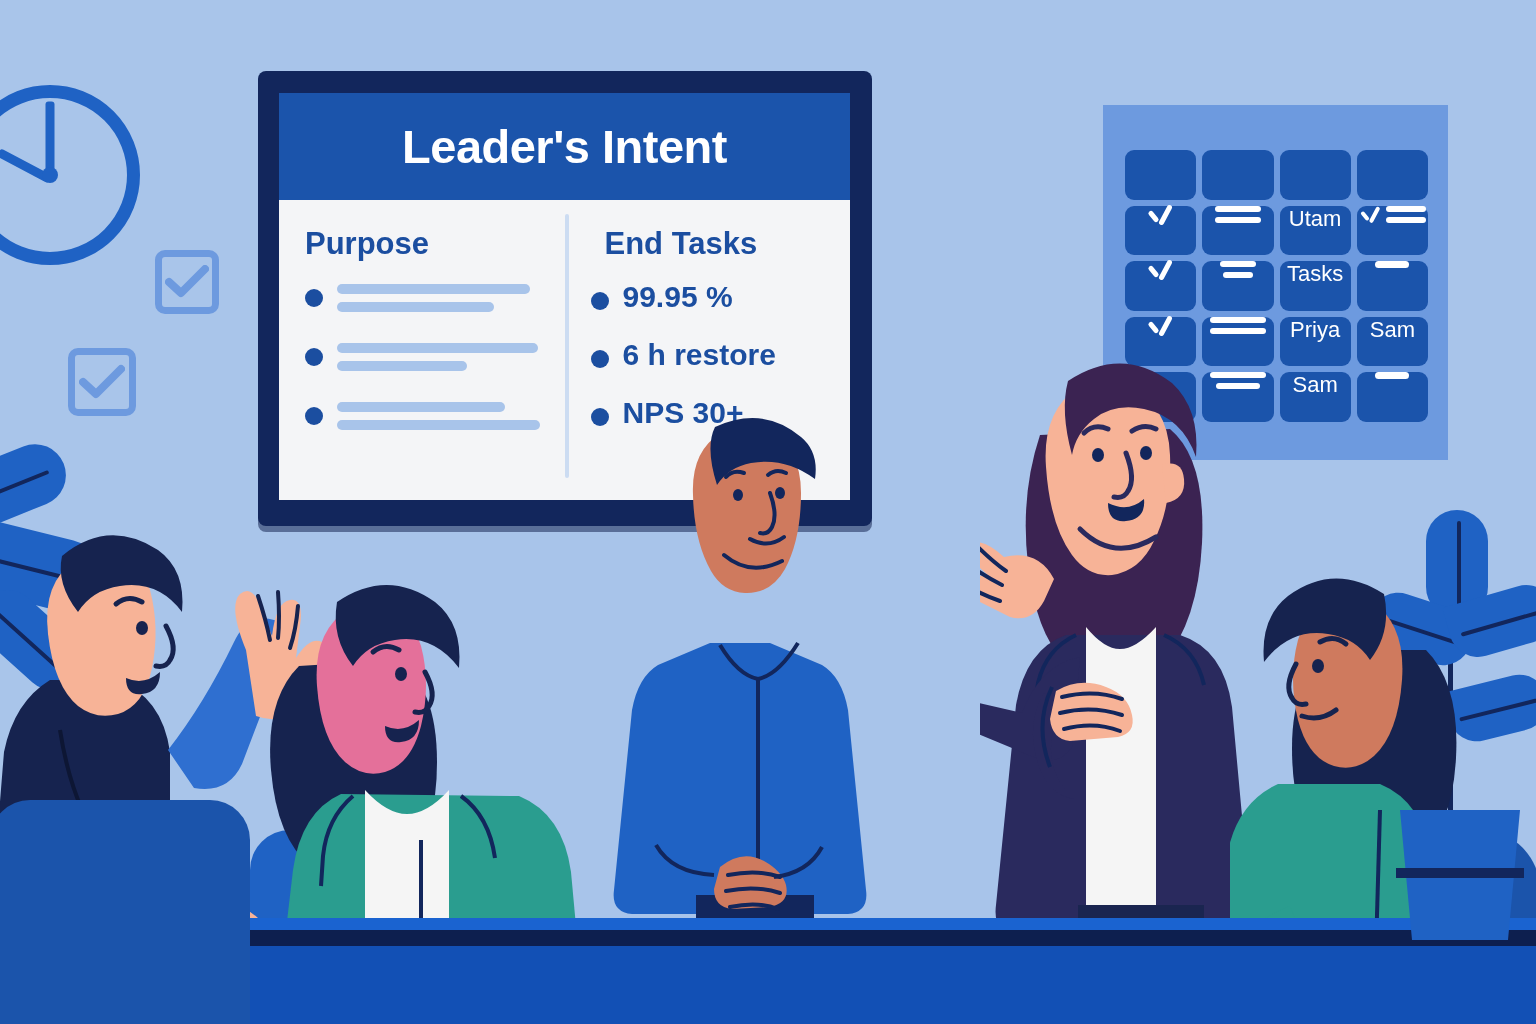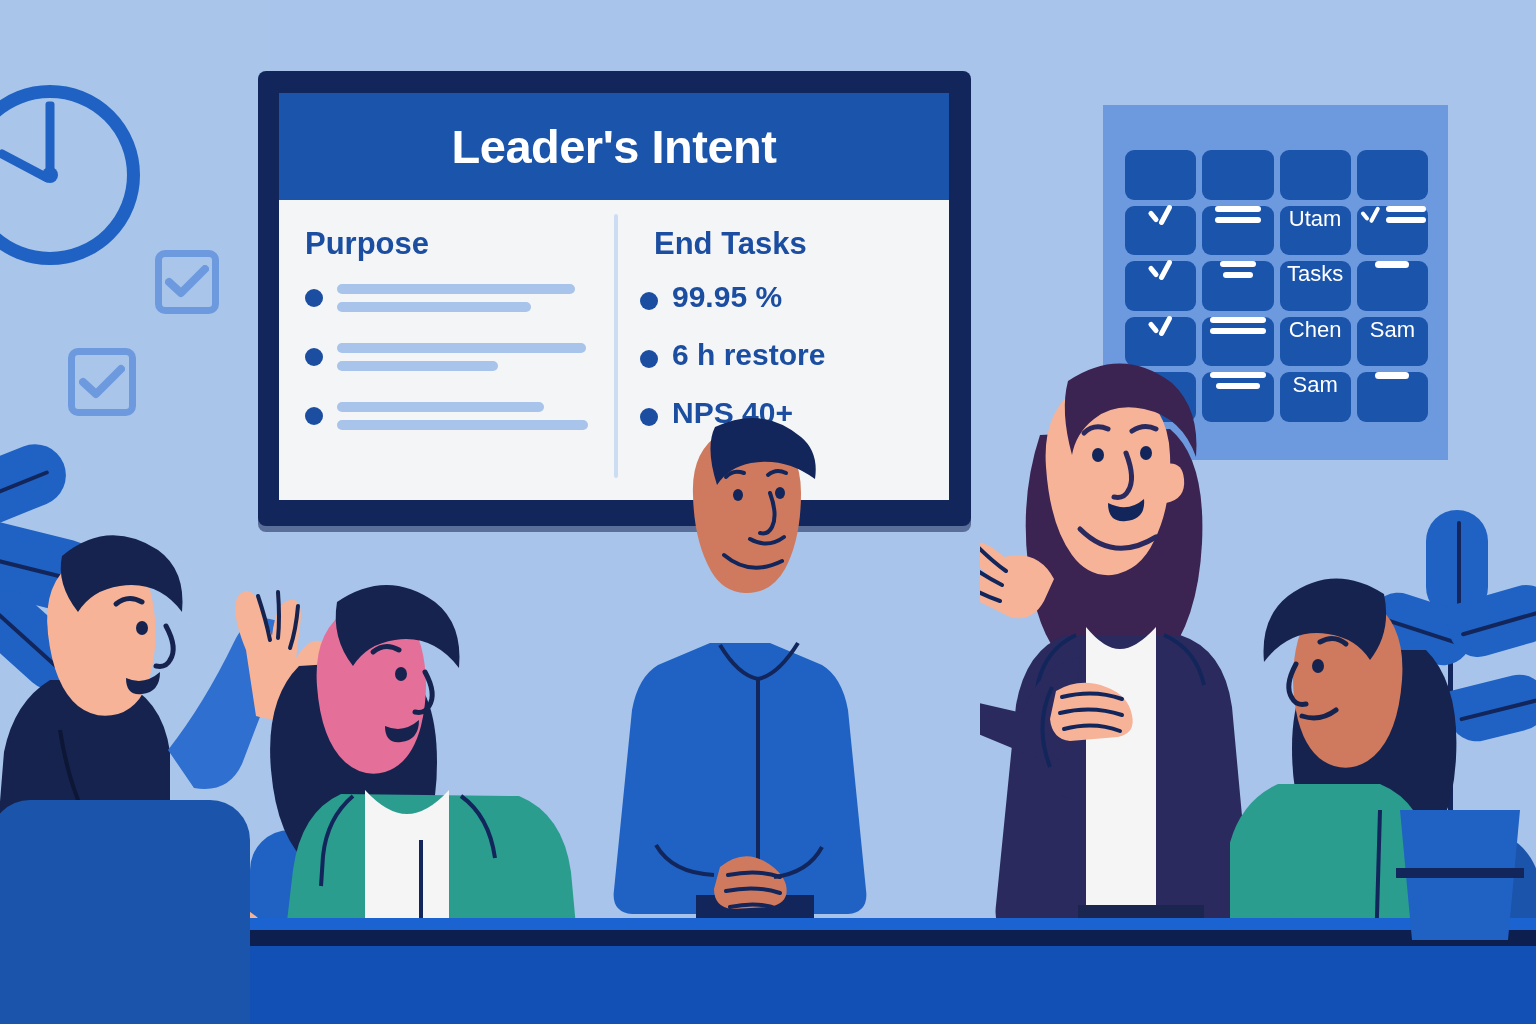--- a/index.html
+++ b/index.html
@@ -42,21 +42,21 @@
   
   .plantR { position:absolute; left:1390px; top:520px; width:160px; height:340px; }
   .plantR .stem { position:absolute; left:58px; top:60px; width:5px; height:250px; background:#12265c; border-radius:4px; }
   .plantR .lf { position:absolute; background:#1f62c4; }
   .plantR .lf .v { position:absolute; left:10%; top:50%; width:80%; height:4px; background:#12265c; border-radius:4px; }
   .pot { position:absolute; left:1400px; top:810px; width:120px; height:130px; background:#1f62c4; clip-path: polygon(0 0,100% 0,90% 100%,10% 100%); }
   .pot-rim { position:absolute; left:1396px; top:868px; width:128px; height:10px; background:#12265c; }
 
   
   .tv {
-    position:absolute; left:258px; top:71px; width:713px; height:455px;
+    position:absolute; left:258px; top:71px; width:614px; height:455px;
     background:#12265c; border-radius:8px;
     box-shadow: 0 6px 0 rgba(10,24,70,.5);
   }
   .tv-inner { position:absolute; left:21px; top:22px; right:22px; bottom:26px; background:#f4f5f7; }
   .tv-head { height:107px; background:#1b54ab; display:flex; align-items:center; justify-content:center; }
   .tv-title { color:#ffffff; font-size:47px; font-weight:bold; letter-spacing:-0.5px; }
   .tv-body { position:absolute; left:0; right:0; top:107px; bottom:0; display:flex; }
   .col { flex:1; position:relative; padding:26px 18px 16px 26px; }
   .col + .col::before { content:""; position:absolute; left:0; top:14px; bottom:22px; width:4px; background:#ccdcf2; border-radius:3px; }
   .col-title { color:#1b4ea0; font-size:31px; font-weight:bold; margin-bottom:22px; }
@@ -198,21 +198,21 @@
         <div class="cell">
           <span class="chk"></span>
         </div>
         <div class="cell">
           <span class="glyph-lines">
             <i style="width: 56px;"></i>
             <i style="width: 56px;"></i>
           </span>
         </div>
         <div class="cell">
-          <span class="cell-name">Chen</span>
+          <span class="cell-name">Priya</span>
         </div>
         <div class="cell">
           <span class="cell-name">Sam</span>
         </div>
         <div class="cell"></div>
         <div class="cell">
           <span class="glyph-lines">
             <i style="width: 56px;"></i>
             <i style="width: 44px;"></i>
           </span>
@@ -267,21 +267,21 @@
               <div class="es-row">
                 <span class="dot"></span>
                 <span class="kv">99.95 %</span>
               </div>
               <div class="es-row">
                 <span class="dot"></span>
                 <span class="kv">6 h restore</span>
               </div>
               <div class="es-row">
                 <span class="dot"></span>
-                <span class="kv">NPS 40+</span>
+                <span class="kv">NPS 30+</span>
               </div>
             </div>
         </div>
 
       </div>
     </div>
   </div>
 
   <div class="chair" id="chairM"></div>
   <div class="chair" id="chairR"></div>

